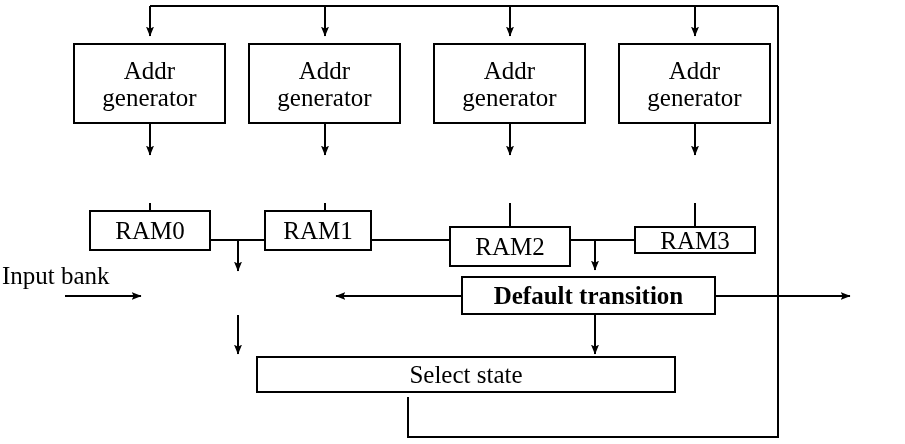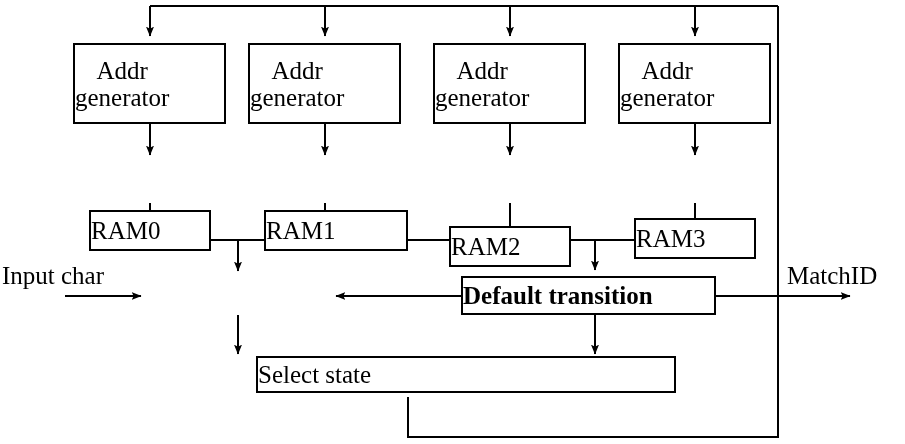--- a/index.html
+++ b/index.html
@@ -11,20 +11,21 @@
     overflow:hidden;
   }
   #wires{position:absolute;left:0;top:0;width:905px;height:444px;}
   .box{
     position:absolute;
     box-sizing:border-box;
     border:2px solid #000000;
     background:#ffffff;
     display:flex;
     align-items:center;
+    justify-content:center;
     text-align:center;
     color:#000000;
     line-height:1.08;
     z-index:3;
   }
   .box .lbl{display:block;white-space:pre-line;}
   .addrgen{font-size:25px;}
   .ram{font-size:25px;margin-top:48px;}
   .comparator{font-size:25px;}
   .deftrans{font-size:25px;font-weight:bold;}
@@ -98,39 +99,36 @@
 generator</span>
   </div>
   <div class="box addrgen" style="left:618px;top:43px;width:153px;height:81px;">
     <span class="lbl">Addr
 generator</span>
   </div>
 
   <div class="box ram" style="left:89px;top:162px;width:122px;height:41px;">
     <span class="lbl">RAM0</span>
   </div>
-  <div class="box ram" style="left:264px;top:162px;width:144px;height:41px;">
+  <div class="box ram" style="left:264px;top:162px;width:108px;height:41px;">
     <span class="lbl">RAM1</span>
   </div>
   <div class="box ram" style="left:449px;top:178px;width:122px;height:41px;">
     <span class="lbl">RAM2</span>
   </div>
-  <div class="box ram" style="left:634px;top:170px;width:122px;height:41px;">
+  <div class="box ram" style="left:634px;top:178px;width:122px;height:28px;">
     <span class="lbl">RAM3</span>
   </div>
 
 
   <div class="box deftrans" style="left:461px;top:276px;width:255px;height:39px;">
     <span class="lbl">Default transition</span>
   </div>
 
   <div class="box selstate" style="left:208px;top:356px;width:420px;height:37px;margin-left:48px;">
     <span class="lbl">Select state</span>
   </div>
 
   <div class="freelabel" style="left:2px;top:262px;">
-    <span>Input char</span>
-  </div>
-  <div class="freelabel" style="left:787px;top:262px;">
-    <span>MatchID</span>
+    <span>Input bank</span>
   </div>
 
 </div>
 
 </body></html>

